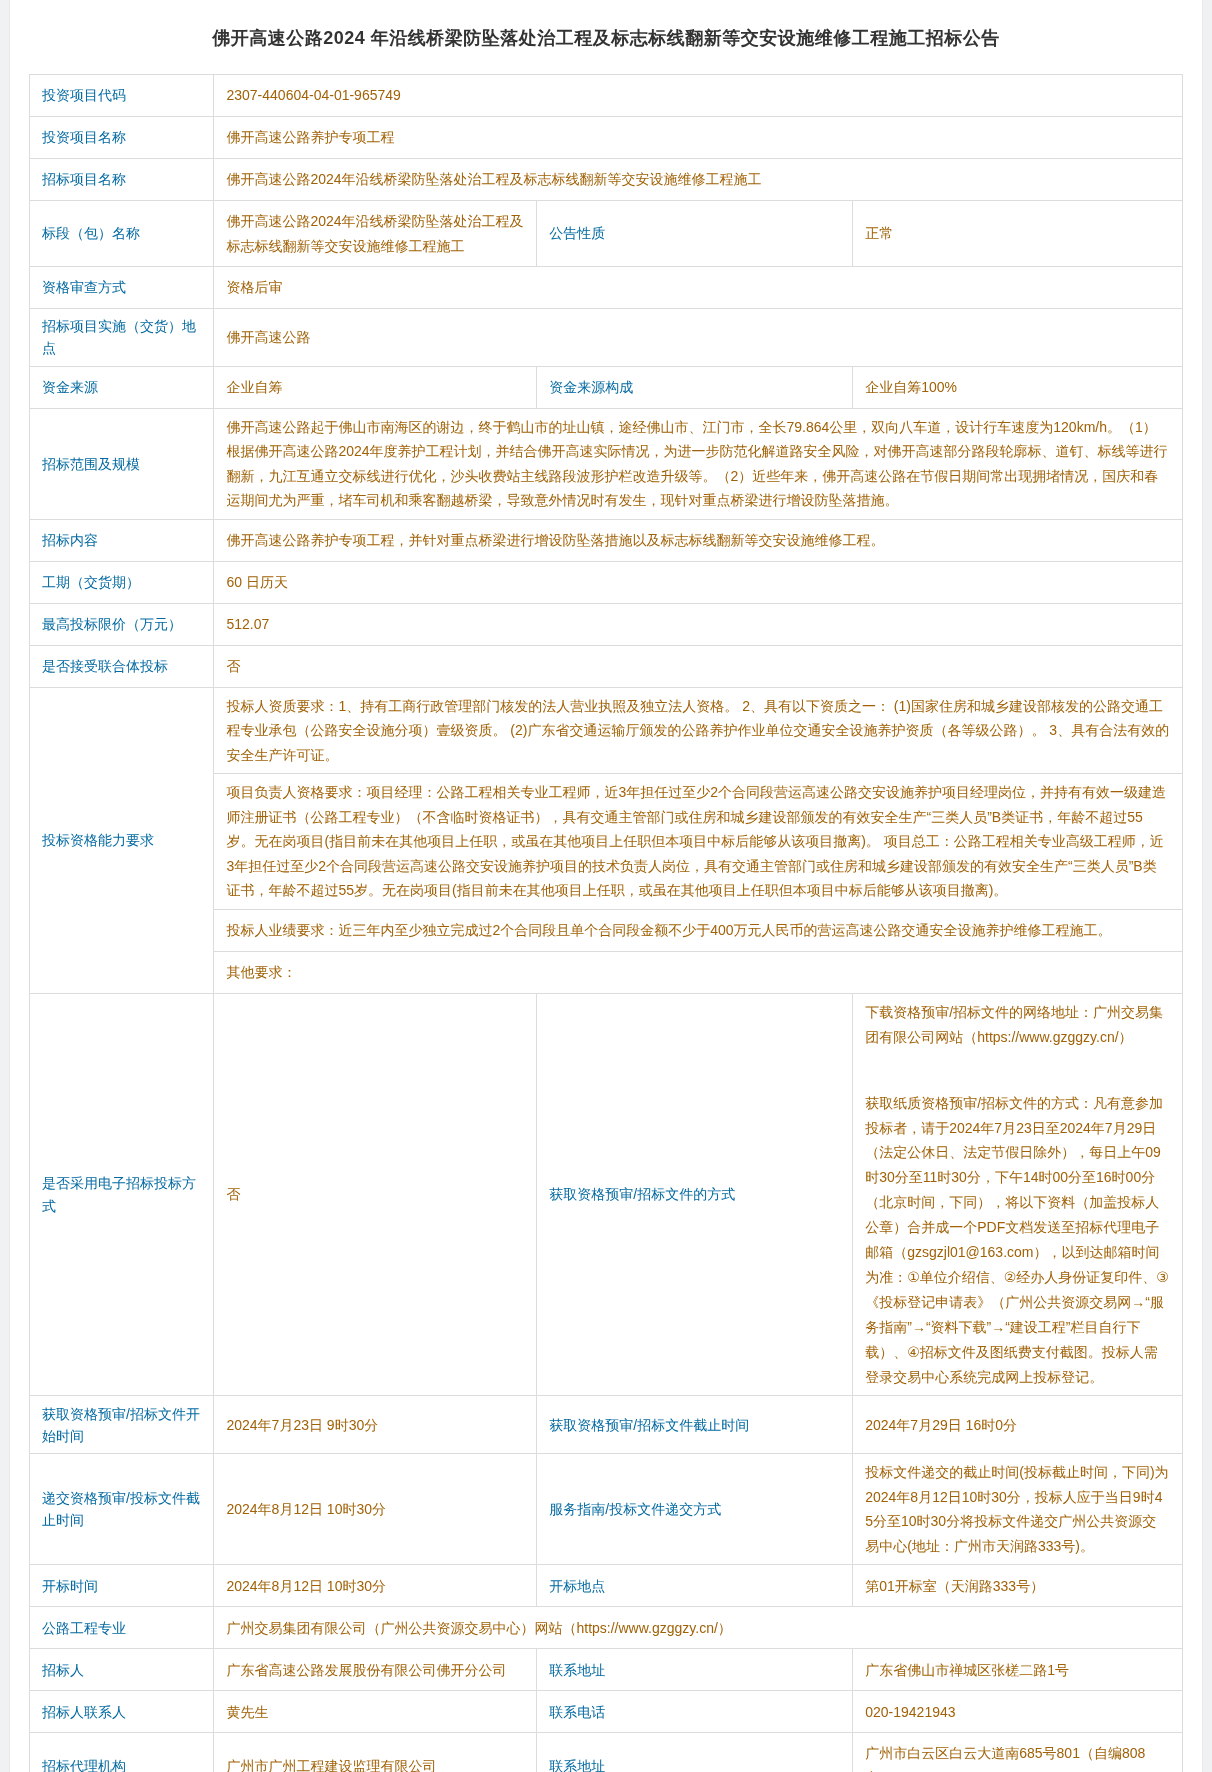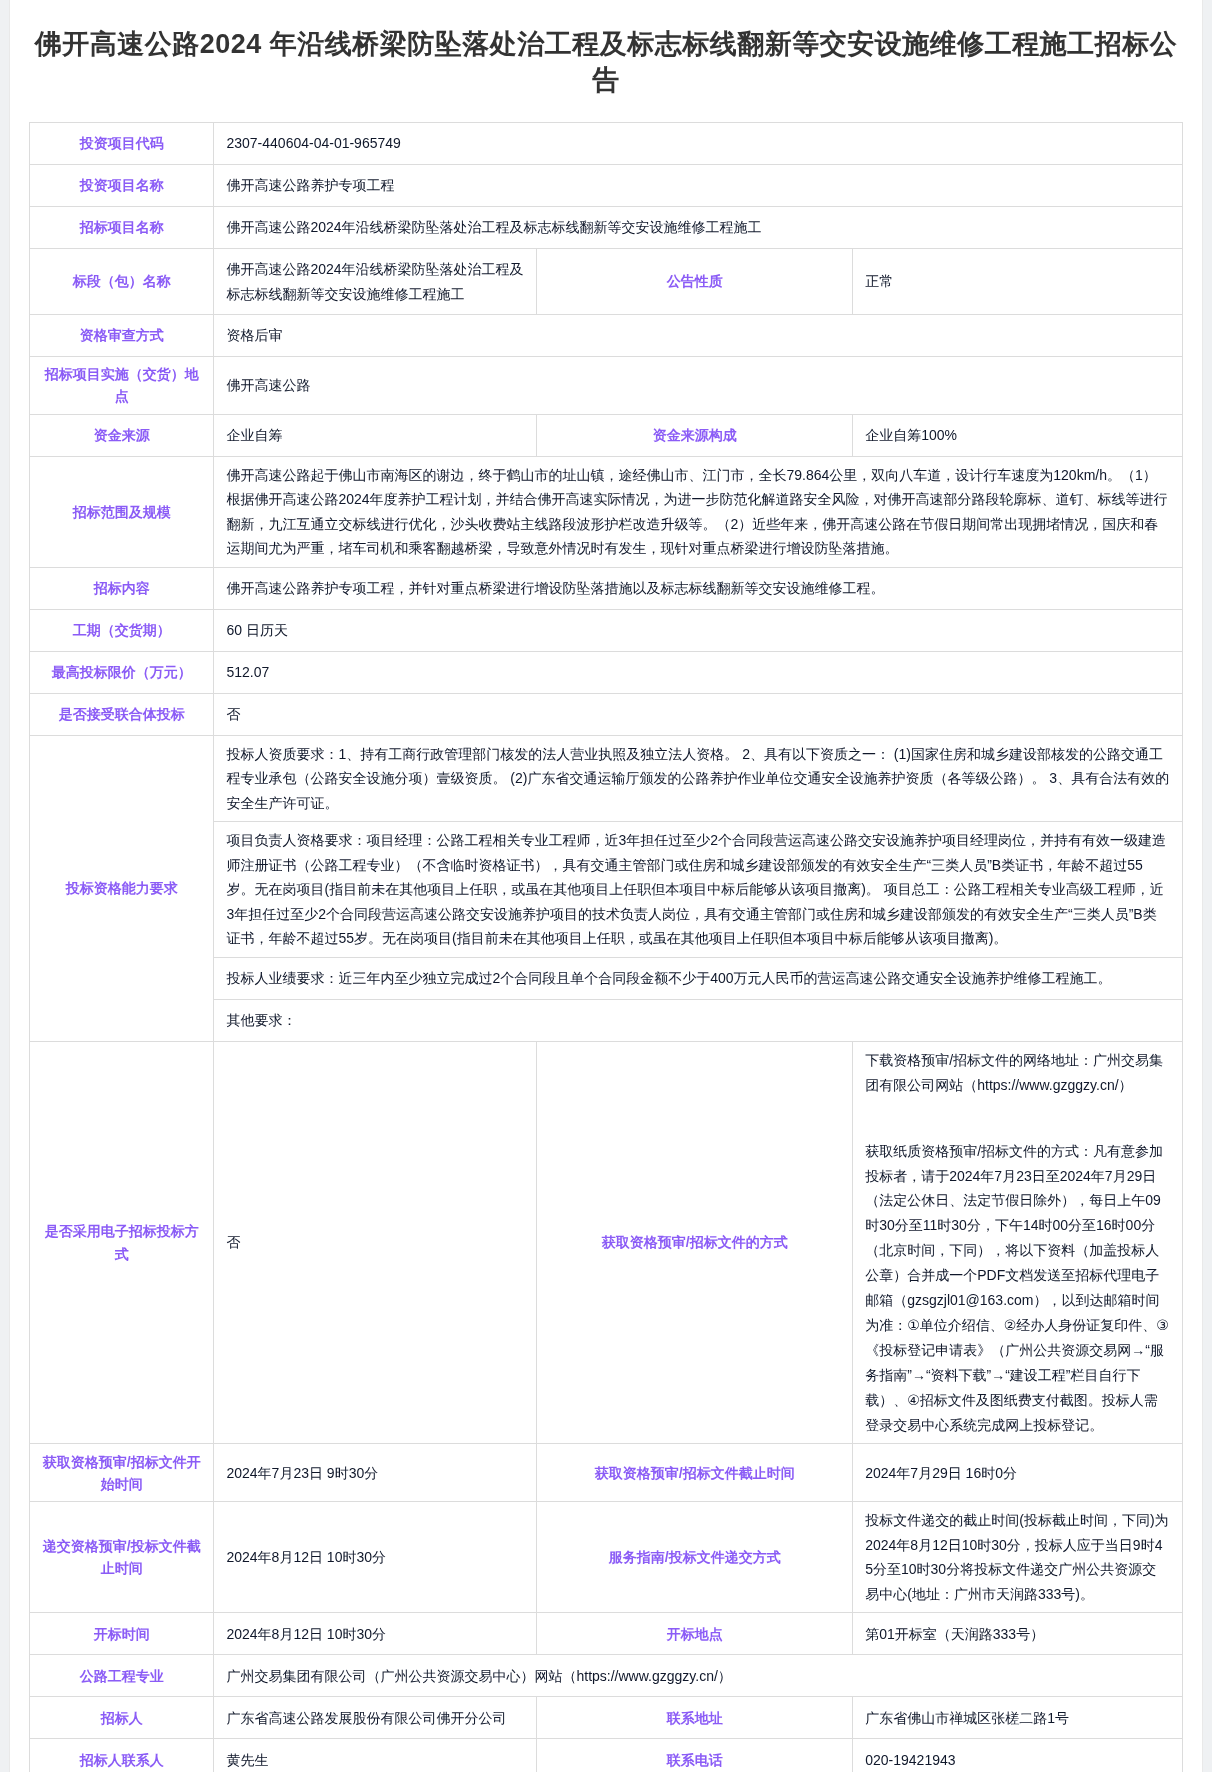--- a/index.html
+++ b/index.html
@@ -12,47 +12,47 @@
     background:#ffffff;
     margin:0 9px 22px 9px;
     border:1px solid #e9e9e9;
     border-top:none;
     padding:16px 19px 30px 19px;
     box-sizing:border-box;
     min-height:1720px;
   }
   .page-title{
     text-align:center;
-    font-size:27px;
+    font-size:18px;
     font-weight:bold;
     color:#333;
     margin:10px 0 24px 0;
     letter-spacing:0.5px;
   }
   table.ann{
     width:100%;
     border-collapse:collapse;
     table-layout:fixed;
   }
   table.ann td{
     border:1px solid #dcdcdc;
     font-size:14px;
     padding:6px 12px;
     vertical-align:middle;
     word-break:break-all;
     box-sizing:border-box;
   }
   td.lbl{
-    font-weight:bold;
-    color:#8b5cf6;
-    text-align:center;
+    font-weight:normal;
+    color:#0369a1;
+    text-align:left;
     line-height:1.6;
   }
   td.val{
-    color:#0f172a;
+    color:#a16207;
     text-align:left;
     line-height:1.78;
   }
   tr.h1{height:42px;}
   tr.h2{height:66px;}
   tr.h3{height:58px;}
   td.para{line-height:1.75;padding-top:9px;padding-bottom:9px;}
   td.bigval p{margin:0 0 0 0;line-height:1.78;}
   td.bigval p + p{margin-top:41px;}
   td.bigval{padding-top:14px;padding-bottom:14px;}

